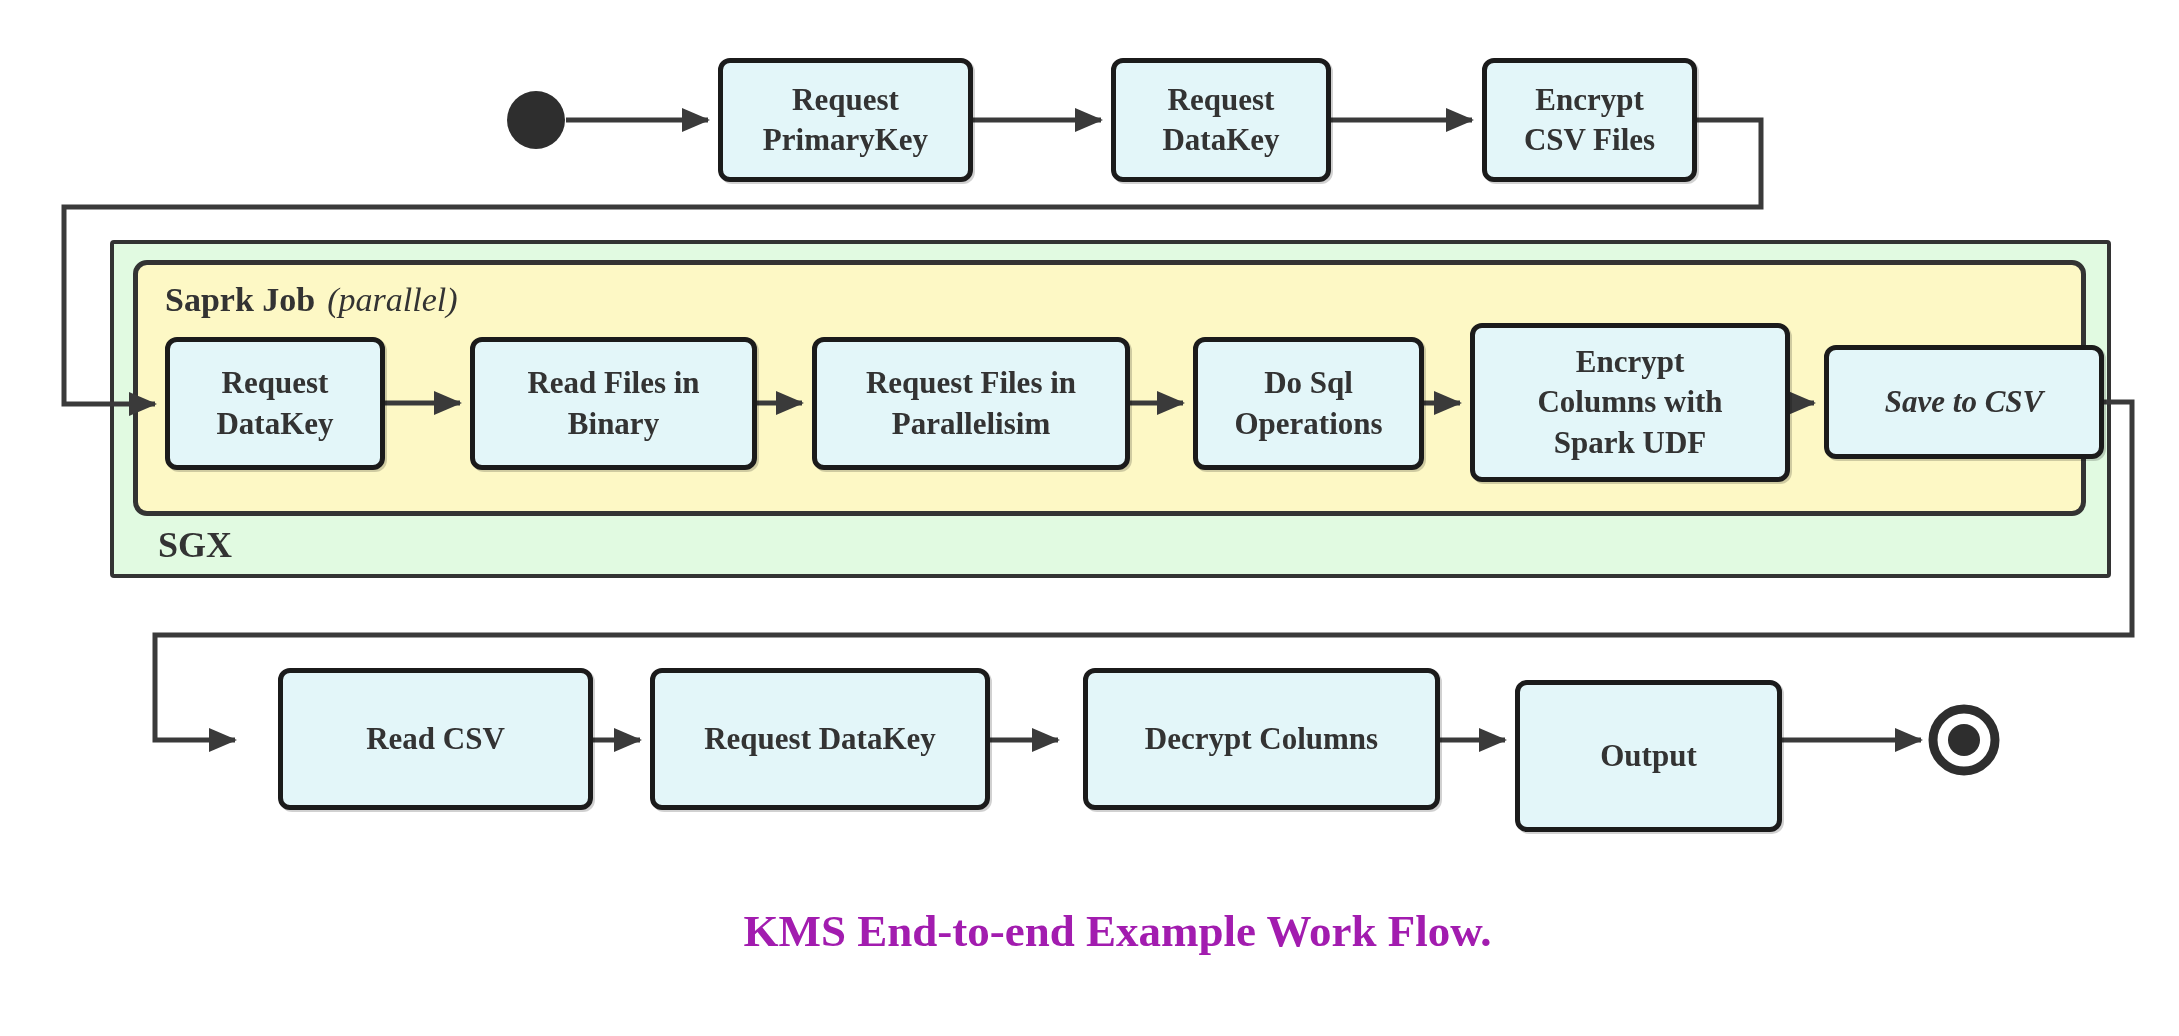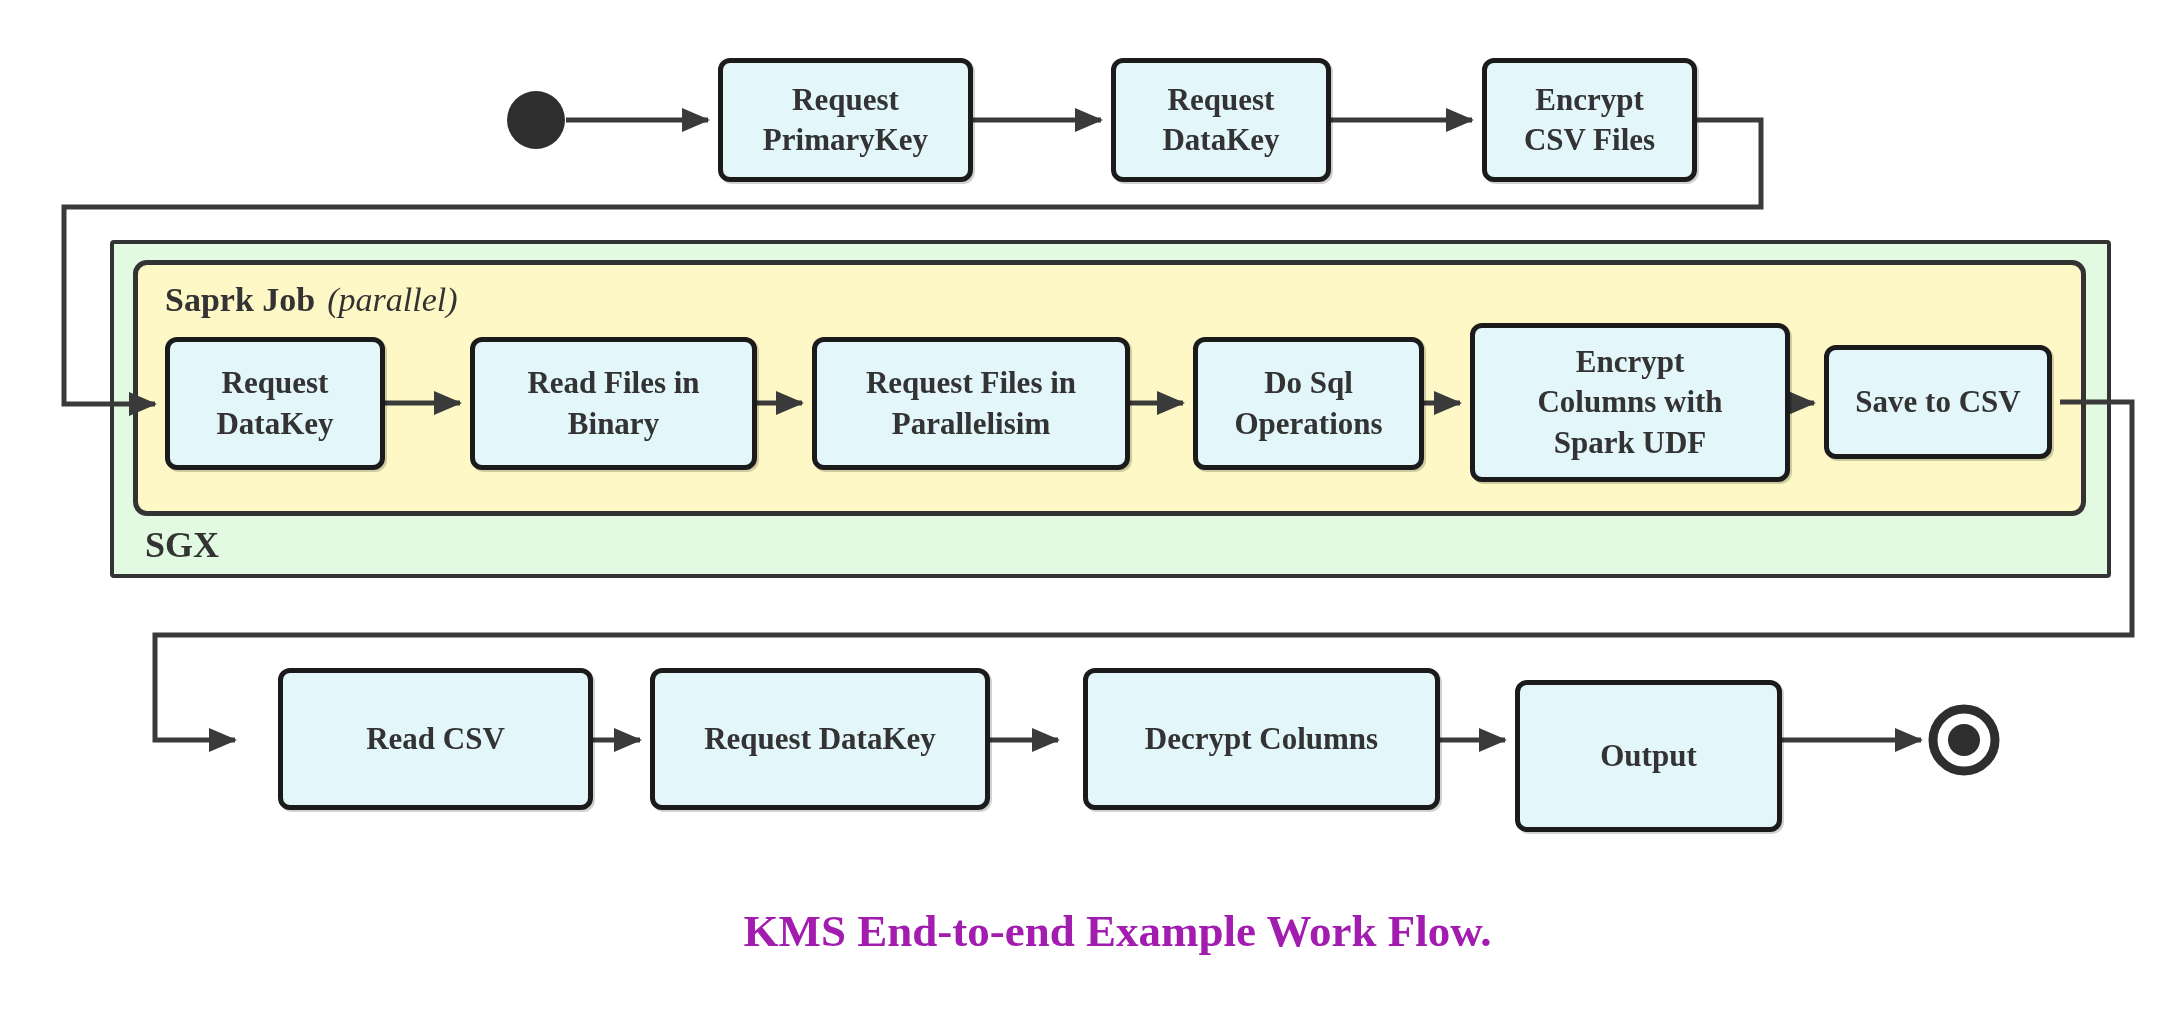--- a/index.html
+++ b/index.html
@@ -17,21 +17,21 @@
     background:var(--sgx-fill); border:4px solid var(--group-border); border-radius:4px;
   }
   .group.yellow{
     left:133px; top:260px; width:1953px; height:256px;
     background:var(--spark-fill); border:5px solid var(--group-border); border-radius:14px;
   }
   .group-label{position:absolute; color:var(--text); white-space:nowrap;}
   .spark-label{left:27px; top:16px; font-size:34px;}
   .spark-label .b{font-weight:bold;}
   .spark-label .i{font-style:italic; font-weight:normal; margin-left:12px;}
-  .sgx-label{left:31px; bottom:8px; font-size:36px; font-weight:bold;margin-top:44px;}
+  .sgx-label{left:44px; bottom:8px; font-size:36px; font-weight:bold;margin-top:44px;}
   svg.wires{position:absolute; left:0; top:0; z-index:2;}
   .node{
     position:absolute; z-index:3; box-sizing:border-box;
     display:flex; align-items:center; justify-content:center;
     background:var(--node-fill); border:5px solid var(--node-border); border-radius:12px;
     font-weight:bold; font-size:31px; line-height:1.3; color:var(--text);
     text-align:center; white-space:pre-line;
     box-shadow:2px 2px 0 rgba(0,0,0,0.18);
   }
   .caption{
@@ -89,21 +89,21 @@
 DataKey</div>
   <div class="node" style="left:470px;  top:337px; width:287px; height:133px;">Read Files in
 Binary</div>
   <div class="node" style="left:812px;  top:337px; width:318px; height:133px;">Request Files in
 Parallelisim</div>
   <div class="node" style="left:1193px; top:337px; width:231px; height:133px;">Do Sql
 Operations</div>
   <div class="node" style="left:1470px; top:323px; width:320px; height:159px;">Encrypt
 Columns with
 Spark UDF</div>
-  <div class="node" style="left:1824px; top:345px; width:228px; height:114px;">Save to CSV</div>
+  <div class="node" style="left:1824px; top:345px; width:280px; height:114px;font-style:italic;">Save to CSV</div>
 
   <div class="node" style="left:245px;  top:668px; width:315px; height:142px;margin-left:33px;">Read CSV</div>
   <div class="node" style="left:650px;  top:668px; width:340px; height:142px;">Request DataKey</div>
   <div class="node" style="left:1068px; top:668px; width:357px; height:142px;margin-left:15px;">Decrypt Columns</div>
   <div class="node" style="left:1515px; top:680px; width:267px; height:152px;">Output</div>
 
   <div class="caption">KMS End-to-end Example Work Flow.</div>
 </div>
 
 </body></html>

